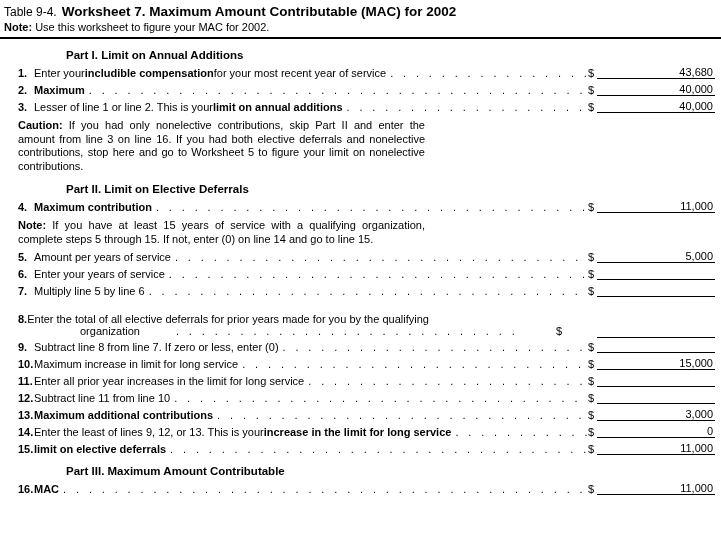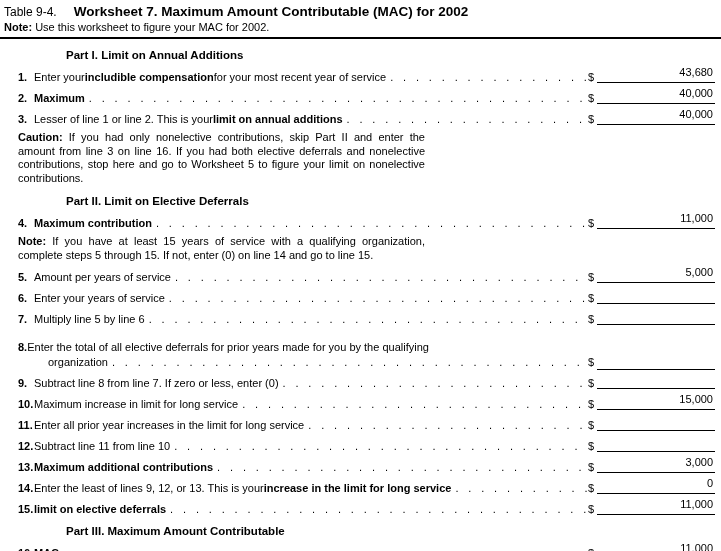--- a/index.html
+++ b/index.html
@@ -30,21 +30,20 @@
     gap: 5px;
     white-space: nowrap;
   }
   .title-label {
     font-size: 12px;
     text-align: center;
   }
   .title-main {
     font-size: 13.5px;
     font-weight: bold;
-    margin-left: 12px;
   }
   .note-row {
     padding: 2px 4px 0 4px;
     white-space: nowrap;
   }
   .note-label {
     font-weight: bold;
     font-size: 11px;
   }
   .note-text {
@@ -97,21 +96,21 @@
     flex: 0 0 auto;
     font-size: 11px;
     padding-right: 3px;
   }
   .amt {
     flex: 0 0 auto;
     width: 118px;
     border-bottom: 1px solid #000;
     text-align: right;
     font-size: 11px;
-    padding-bottom: 16px;
+    padding-bottom: 0px;
     padding-right: 2px;
     box-sizing: border-box;
     height: 13px;
     line-height: 13px;
   }
   .caution {
     font-size: 11px;
     margin: 6px 0 4px 0;
     padding-left: 14px;
     padding-right: 290px;
@@ -135,22 +134,23 @@
   }
   .wrapline .first {
     display: block;
     padding-left: 44px;
     text-indent: -44px;
     font-size: 11px;
     padding-right: 0;
   }
   .sub {
     display: flex;
-    align-items: center;
-    white-space: nowrap;
+    align-items: flex-start;
+    white-space: nowrap;
+    gap: 32px;
   }
   .sub .pad { flex: 0 0 44px; }
 </style>
 </head>
 <body>
 
 <div class="page">
 
   <div class="title-row">
     <span class="title-label">Table 9-4.</span>

